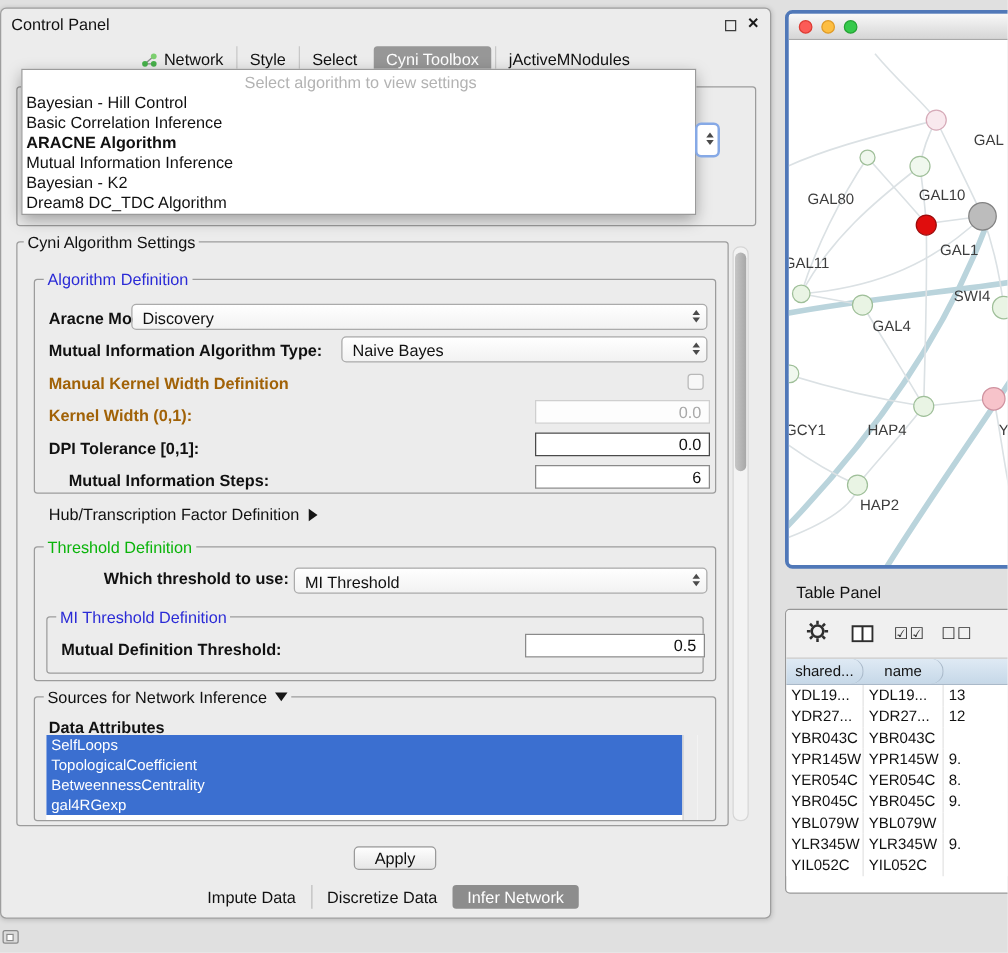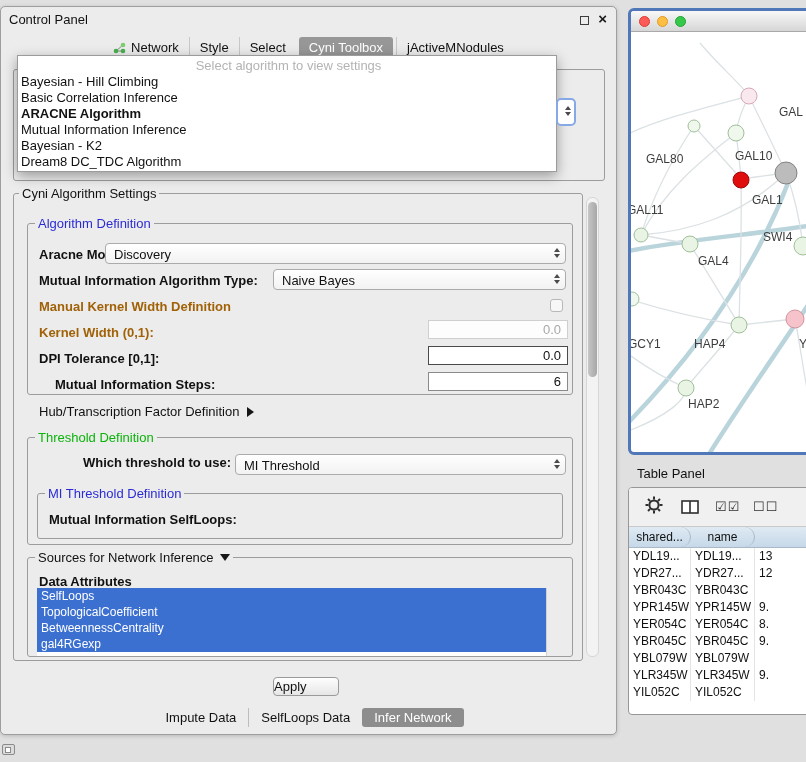--- a/index.html
+++ b/index.html
@@ -53,21 +53,21 @@
   
   #attr-list { position: absolute; left: 36px; top: 581px; width: 521px; height: 68px; background: #fff; display: flex; overflow: hidden; }
   #attr-items { width: 509px; }
   .li { height: 16px; line-height: 16px; background: #3b6fd0; color: #fff; font-size: 12px; padding-left: 4px; white-space: nowrap; }
   #attr-sb { width: 12px; background: #ececec; border-left: 1px solid #d2d2d2; }
   
   .tri-right { display: inline-block; width: 0; height: 0; border-top: 5px solid transparent; border-bottom: 5px solid transparent;
                border-left: 7px solid #161616; margin-left: 8px; vertical-align: -1px; }
   .tri-down  { display: inline-block; width: 0; height: 0; border-left: 5px solid transparent; border-right: 5px solid transparent;
                border-top: 7px solid #161616; margin-left: 6px; vertical-align: 1px; }
-  #apply { position: absolute; left: 272px; top: 670px; width: 66px; height: 19px; line-height: 17px;
+  #apply { position: absolute; left: 282px; top: 670px; width: 66px; height: 19px; text-align: center; line-height: 17px;
            background: linear-gradient(#fefefe,#e6e6e6); border: 1px solid #9a9a9a; border-radius: 4px; }
   #btabs { position: absolute; left: 0; top: 701px; width: 100%; display: flex; justify-content: center; align-items: center; }
   .btab { padding: 2px 12px; }
   .btab + .btab { border-left: 1px solid #bdbdbd; }
   .btab.sel { background: #8d8d8d; color: #fff; border-radius: 3px; border-left: none; }
   #float-mini { position: absolute; left: 2px; top: 744px; width: 13px; height: 11px; border: 1px solid #8a8a8a; background: #dcdcdc; border-radius: 2px; }
   #float-mini::after { content: ""; position: absolute; left: 2px; top: 2px; width: 4px; height: 4px; border: 1px solid #8a8a8a; background: #fff; }
   
   #netwin { position: absolute; left: 628px; top: 8px; width: 186px; height: 447px;
             border: 3px solid #5078b8; border-radius: 6px; background: #fff; overflow: hidden; }
@@ -186,21 +186,22 @@
   <div class="combo" style="left:234px; top:447px; width:331px;">
     <span class="cv">MI Threshold</span>
     <span class="arrs">
         <span class="tri-up"></span>
         <span class="tri-dn"></span>
       </span>
   </div>
 
   <div class="group" style="left:36px; top:486px; width:526px; height:46px;"></div>
   <span class="gtitle blue" style="left:44px; top:479px;">MI Threshold Definition</span>
-  <span class="lbl b" style="left:48px; top:505px;">Mutual Information SelfLoops:</span>
+  <span class="lbl b" style="left:48px; top:505px;">Mutual Definition Threshold:</span>
+  <div class="field" style="left:419px; top:500px; width:144px;">0.5</div>
 
   <div class="group" style="left:26px; top:550px; width:546px; height:100px;"></div>
   <span class="gtitle" style="left:34px; top:543px;">
     <span>Sources for Network Inference</span><span class="tri-down"></span>
   </span>
   <span class="lbl b" style="left:38px; top:567px;">Data Attributes</span>
 
   <div id="attr-list">
     <div id="attr-items">
       <div class="li">SelfLoops</div>
@@ -208,27 +209,27 @@
       <div class="li">BetweennessCentrality</div>
       <div class="li">gal4RGexp</div>
     </div>
     <div id="attr-sb"></div>
   </div>
 
   <div id="apply">Apply</div>
 
   <div id="btabs">
     <div class="btab">Impute Data</div>
-    <div class="btab">SelfLoops Data</div>
+    <div class="btab">Discretize Data</div>
     <div class="btab sel">Infer Network</div>
   </div>
 
   <div id="popup">
     <div class="pitem ph">Select algorithm to view settings</div>
-    <div class="pitem">Bayesian - Hill Climbing</div>
+    <div class="pitem">Bayesian - Hill Control</div>
     <div class="pitem">Basic Correlation Inference</div>
     <div class="pitem b">ARACNE Algorithm</div>
     <div class="pitem">Mutual Information Inference</div>
     <div class="pitem">Bayesian - K2</div>
     <div class="pitem">Dream8 DC_TDC Algorithm</div>
   </div>
   <div id="combo-sliver">
     <span class="arrs">
         <span class="tri-up"></span>
         <span class="tri-dn"></span>

